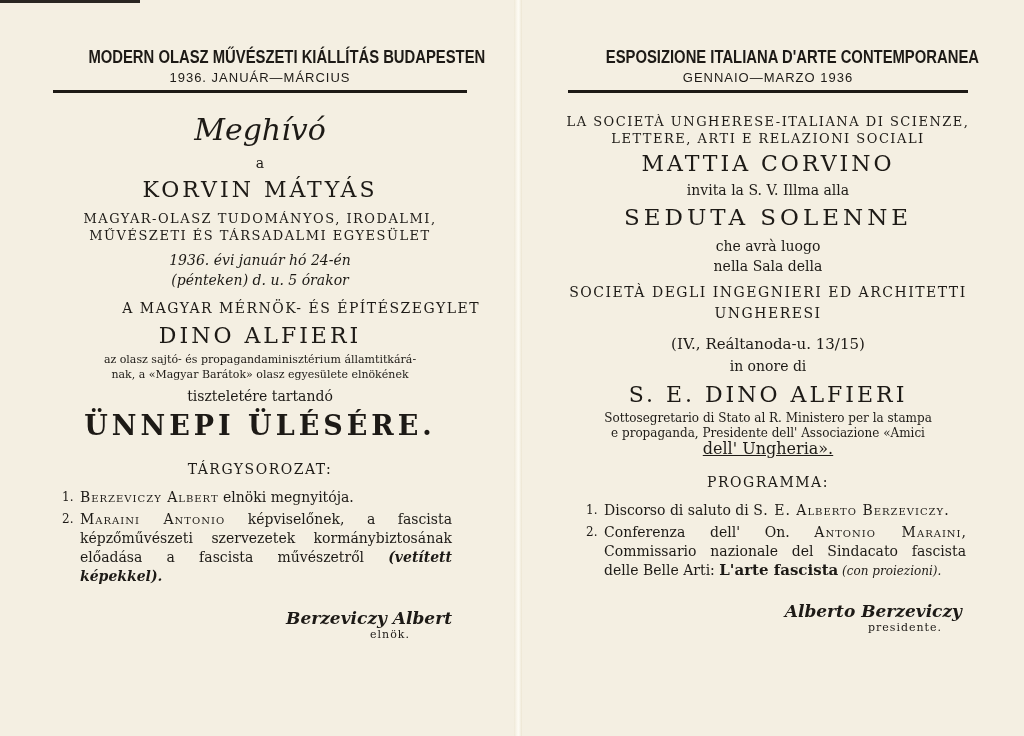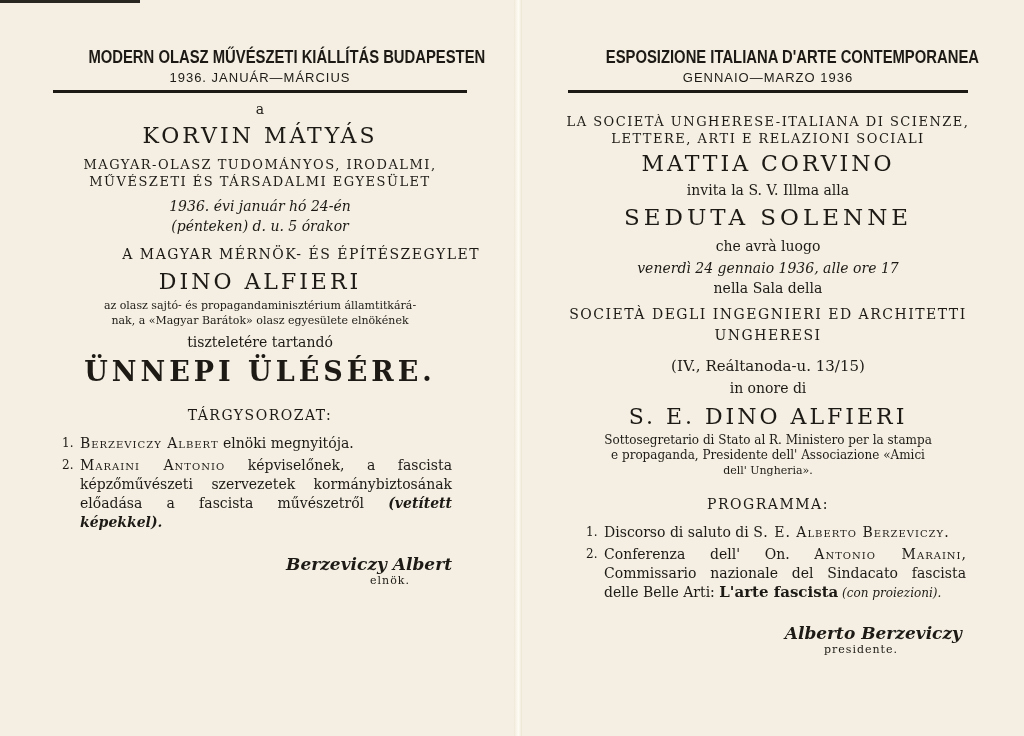--- a/index.html
+++ b/index.html
@@ -70,20 +70,21 @@
 <body>
 
 <div class="top-edge"></div>
 <div class="fold"></div>
 
 <div class="page left">
   <div class="hdr-title">MODERN OLASZ MŰVÉSZETI KIÁLLÍTÁS BUDAPESTEN</div>
   <div class="hdr-sub">1936. JANUÁR—MÁRCIUS</div>
   <div class="hdr-rule"></div>
 
+  <div class="script" style="font-size:30px;margin-top:20px;line-height:34px;">Meghívó</div>
   <div class="body-line" style="margin-top:6px;">a</div>
   <div class="big" style="margin-top:4px;">KORVIN MÁTYÁS</div>
   <div class="sc" style="margin-top:8px;">MAGYAR-OLASZ TUDOMÁNYOS, IRODALMI,</div>
   <div class="sc">MŰVÉSZETI ÉS TÁRSADALMI EGYESÜLET</div>
   <div class="script body-line" style="margin-top:6px;">1936. évi január hó 24-én</div>
   <div class="script body-line">(pénteken) d. u. 5 órakor</div>
   <div class="sc" style="font-size:14px;margin-top:10px;text-align:right;">A MAGYAR MÉRNÖK- ÉS ÉPÍTÉSZEGYLET</div>
   <div class="big" style="margin-top:6px;">DINO ALFIERI</div>
   <div class="tiny" style="margin-top:4px;line-height:15px;">az olasz sajtó- és propagandaminisztérium államtitkárá-</div>
   <div class="tiny" style="line-height:15px;">nak, a «Magyar Barátok» olasz egyesülete elnökének</div>
@@ -112,40 +113,39 @@
   <div class="hdr-title">ESPOSIZIONE ITALIANA D'ARTE CONTEMPORANEA</div>
   <div class="hdr-sub">GENNAIO—MARZO 1936</div>
   <div class="hdr-rule"></div>
 
   <div class="sc" style="margin-top:20px;">LA SOCIETÀ UNGHERESE-ITALIANA DI SCIENZE,</div>
   <div class="sc">LETTERE, ARTI E RELAZIONI SOCIALI</div>
   <div class="big" style="margin-top:4px;">MATTIA CORVINO</div>
   <div class="body-line" style="margin-top:4px;">invita la S. V. Illma alla</div>
   <div class="big" style="font-size:23px;letter-spacing:4px;margin-top:4px;">SEDUTA SOLENNE</div>
   <div class="body-line" style="margin-top:6px;">che avrà luogo</div>
-  <div class="script body-line" style="margin-top:2px;">venerdì 24 gennaio 1936, alle ore 17</div>
   <div class="body-line" style="">nella Sala della</div>
   <div class="sc" style="font-size:14px;margin-top:8px;">SOCIETÀ DEGLI INGEGNIERI ED ARCHITETTI</div>
   <div class="sc" style="font-size:14px;margin-top:4px;">UNGHERESI</div>
   <div class="body-line" style="font-size:15px;margin-top:12px;">(IV., Reáltanoda-u. 13/15)</div>
   <div class="body-line" style="margin-top:2px;">in onore di</div>
   <div class="big" style="margin-top:6px;">S. E. DINO ALFIERI</div>
   <div class="tiny" style="font-size:12px;margin-top:4px;line-height:15px;">Sottosegretario di Stato al R. Ministero per la stampa</div>
   <div class="tiny" style="font-size:12px;line-height:15px;">e propaganda, Presidente dell' Associazione «Amici</div>
-  <div class="tiny" style="font-size:11px;line-height:15px;">dell' Ungheria».</div>
+  <div class="tiny" style="font-size:16px;line-height:15px;text-decoration:underline;">dell' Ungheria».</div>
 
   <div class="sc" style="font-size:14px;margin-top:18px;">PROGRAMMA:</div>
   <div class="agenda" style="margin:10px 10px 0 26px;">
     <div class="item">
       <span class="num">1.</span>
       <span class="txt"><span>Discorso di saluto di </span><span class="sc-name">S. E. Alberto Berzeviczy.</span></span>
     </div>
     <div class="item" style="margin-top:3px;">
       <span class="num">2.</span>
       <span class="txt"><span>Conferenza dell' On. </span><span class="sc-name">Antonio Maraini</span><span>, Commissario nazionale del Sindacato fascista delle Belle Arti: </span><b style="font-size:15px;">L'arte fascista</b><i style="font-size:12px;"> (con proiezioni).</i></span>
     </div>
   </div>
 
   <div class="sig" style="margin:20px 14px 0 0;">
     <div class="name">Alberto Berzeviczy</div>
-    <div class="role" style="margin-right:64px;">presidente.</div>
+    <div class="role" style="margin-right:20px;">presidente.</div>
   </div>
 </div>
 
 </body></html>

